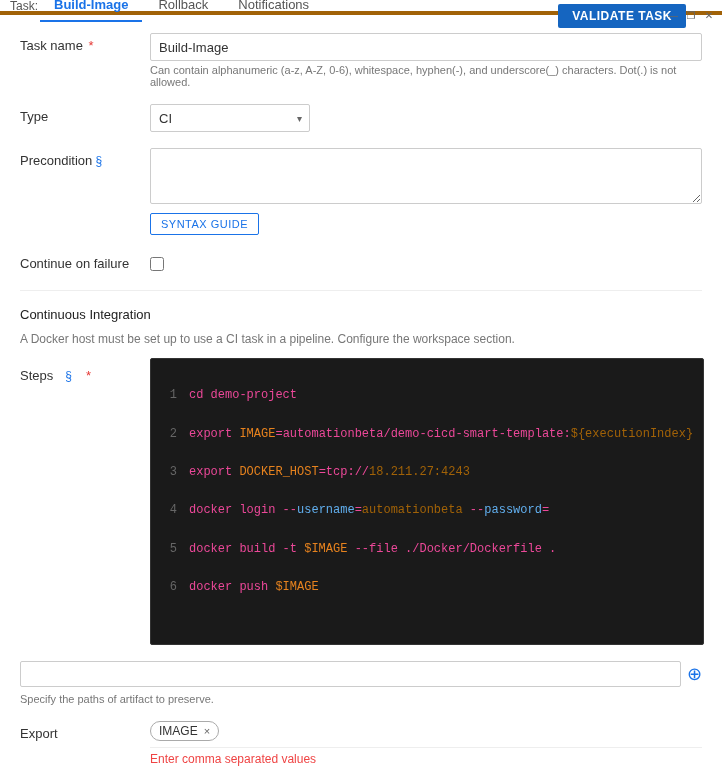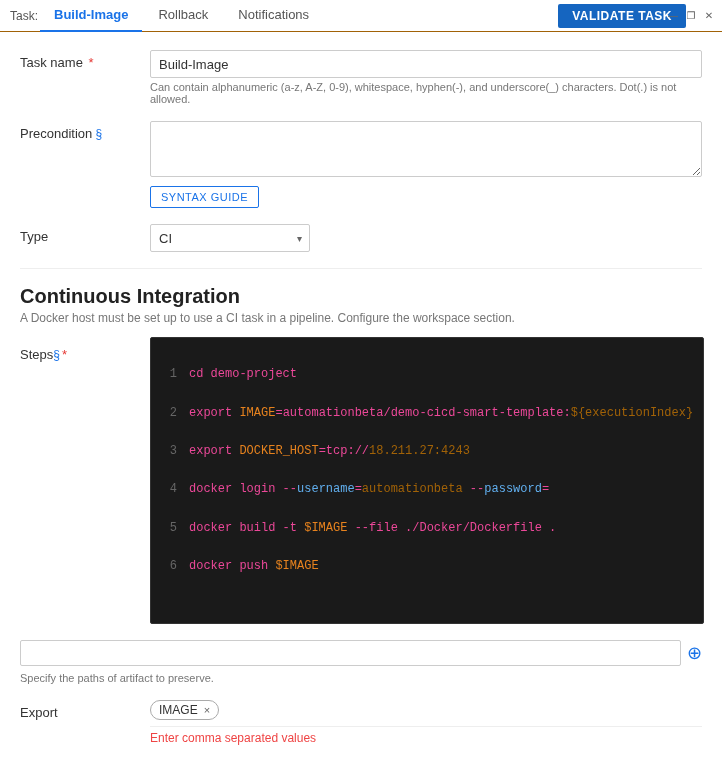--- a/index.html
+++ b/index.html
@@ -10,24 +10,24 @@
       background: #fff;
       width: 722px;
       min-height: 784px;
       overflow-x: hidden;
     }
 
     
     .header {
       display: flex;
       align-items: center;
-      border-bottom: 1px solid #a16207;
+      border-bottom: 4px solid #a16207;
       background: #fff;
       padding: 0 10px;
-      height: 32px;
+      height: 15px;
       position: relative;
     }
     .tab {
       padding: 0 14px;
       height: 32px;
       display: flex;
       align-items: center;
       font-size: 13px;
       cursor: pointer;
       color: #555;
@@ -180,24 +180,24 @@
     
     input[type="checkbox"] {
       width: 14px;
       height: 14px;
       margin-top: 6px;
       cursor: pointer;
     }
 
     
     .section-title {
-      font-size: 20px;
-      font-weight: 700;
+      font-size: 13px;
+      font-weight: 400;
       color: #222;
-      margin-bottom: 3px;
+      margin-bottom: 10px;
     }
     .section-desc {
       font-size: 12px;
       color: #777;
       margin-bottom: 12px;
     }
     .section-divider {
       border: none;
       border-top: 1px solid #eee;
       margin: 4px 0 16px 0;
@@ -232,21 +232,21 @@
     }
     .kw-white { color: #ec4899; }
     .kw-orange { color: #e6821e; }
     .kw-red { color: #a16207; }
     .kw-blue { color: #61afef; }
 
     
     .steps-label {
       display: flex;
       align-items: center;
-      gap: 0;
+      gap: 12px;
       padding-top: 5px;
     }
     .info-icon {
       color: #1a73e8;
       font-size: 11px;
       cursor: pointer;
     }
 
     
     .path-row {
@@ -311,49 +311,55 @@
 </div>
 
 <div class="content">
 
   <div class="form-row">
     <div class="form-label">
       <span>Task name</span><span class="required"> *</span>
     </div>
     <div class="form-field">
       <input type="text" value="Build-Image" style="">
-      <div class="field-hint">Can contain alphanumeric (a-z, A-Z, 0-9), whitespace, hyphen(-), and underscore(_) characters. Dot(.) is not allowed.</div>
-    </div>
-  </div>
-
-  <div class="form-row">
-    <div class="form-label">
-      <span>Precondition</span><span class="link info-icon"> §</span>
-    </div>
-    <div class="form-field">
-      <textarea style=""></textarea>
-      <button class="syntax-btn">SYNTAX GUIDE</button>
+      <div class="field-hint">Can contain alphanumeric (a-z, A-Z, 0-6), whitespace, hyphen(-), and underscore(_) characters. Dot(.) is not allowed.</div>
     </div>
   </div>
 
   <div class="form-row">
     <div class="form-label">Type</div>
     <div class="form-field">
       <div class="select-wrap">
         <select>
           <option>CI</option>
           <option>Maven</option>
           <option>Gradle</option>
           <option>Ant</option>
         </select>
         <span class="select-arrow">▾</span>
       </div>
     </div>
   </div>
 
+  <div class="form-row">
+    <div class="form-label">
+      <span>Precondition</span><span class="link info-icon"> §</span>
+    </div>
+    <div class="form-field">
+      <textarea style=""></textarea>
+      <button class="syntax-btn">SYNTAX GUIDE</button>
+    </div>
+  </div>
+
+  <div class="form-row">
+    <div class="form-label">Continue on failure</div>
+    <div class="form-field">
+      <input type="checkbox" style="">
+    </div>
+  </div>
 
   <hr class="section-divider">
 
   <div class="section-title">Continuous Integration</div>
   <div class="section-desc">A Docker host must be set up to use a CI task in a pipeline. Configure the workspace section.</div>
 
   <div class="form-row">
     <div class="form-label">
       <div class="steps-label">
         <span>Steps</span>

